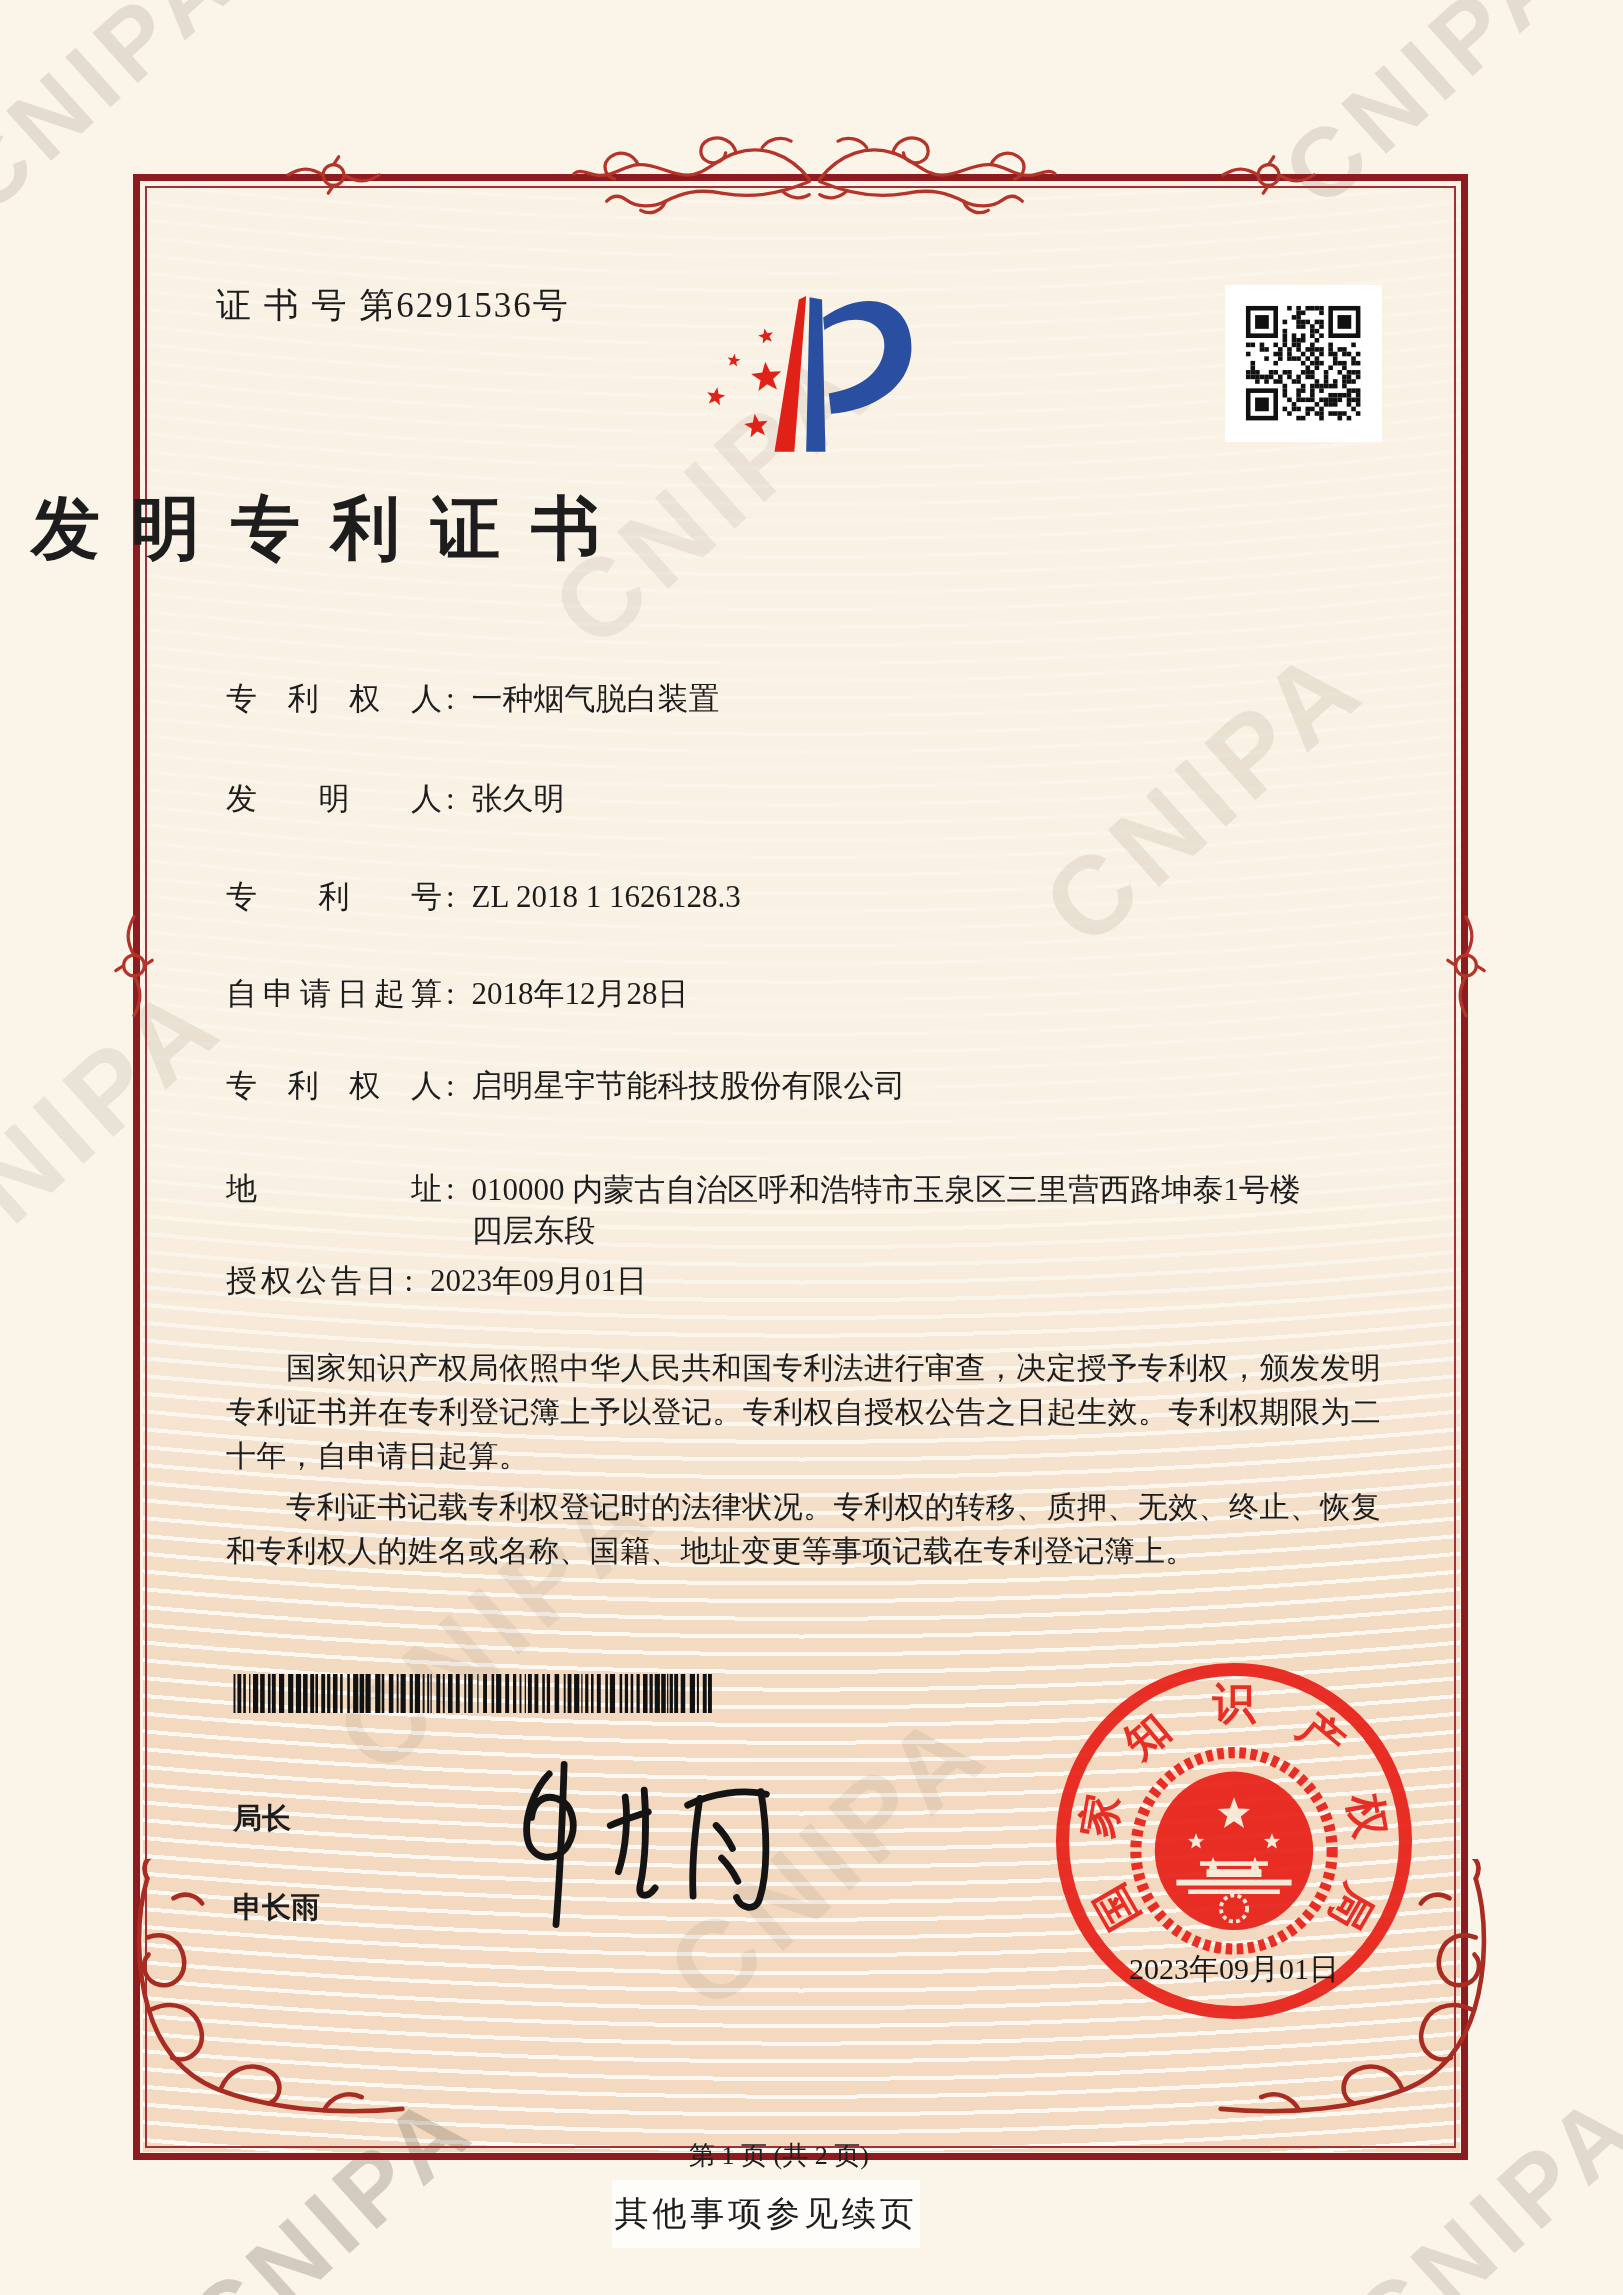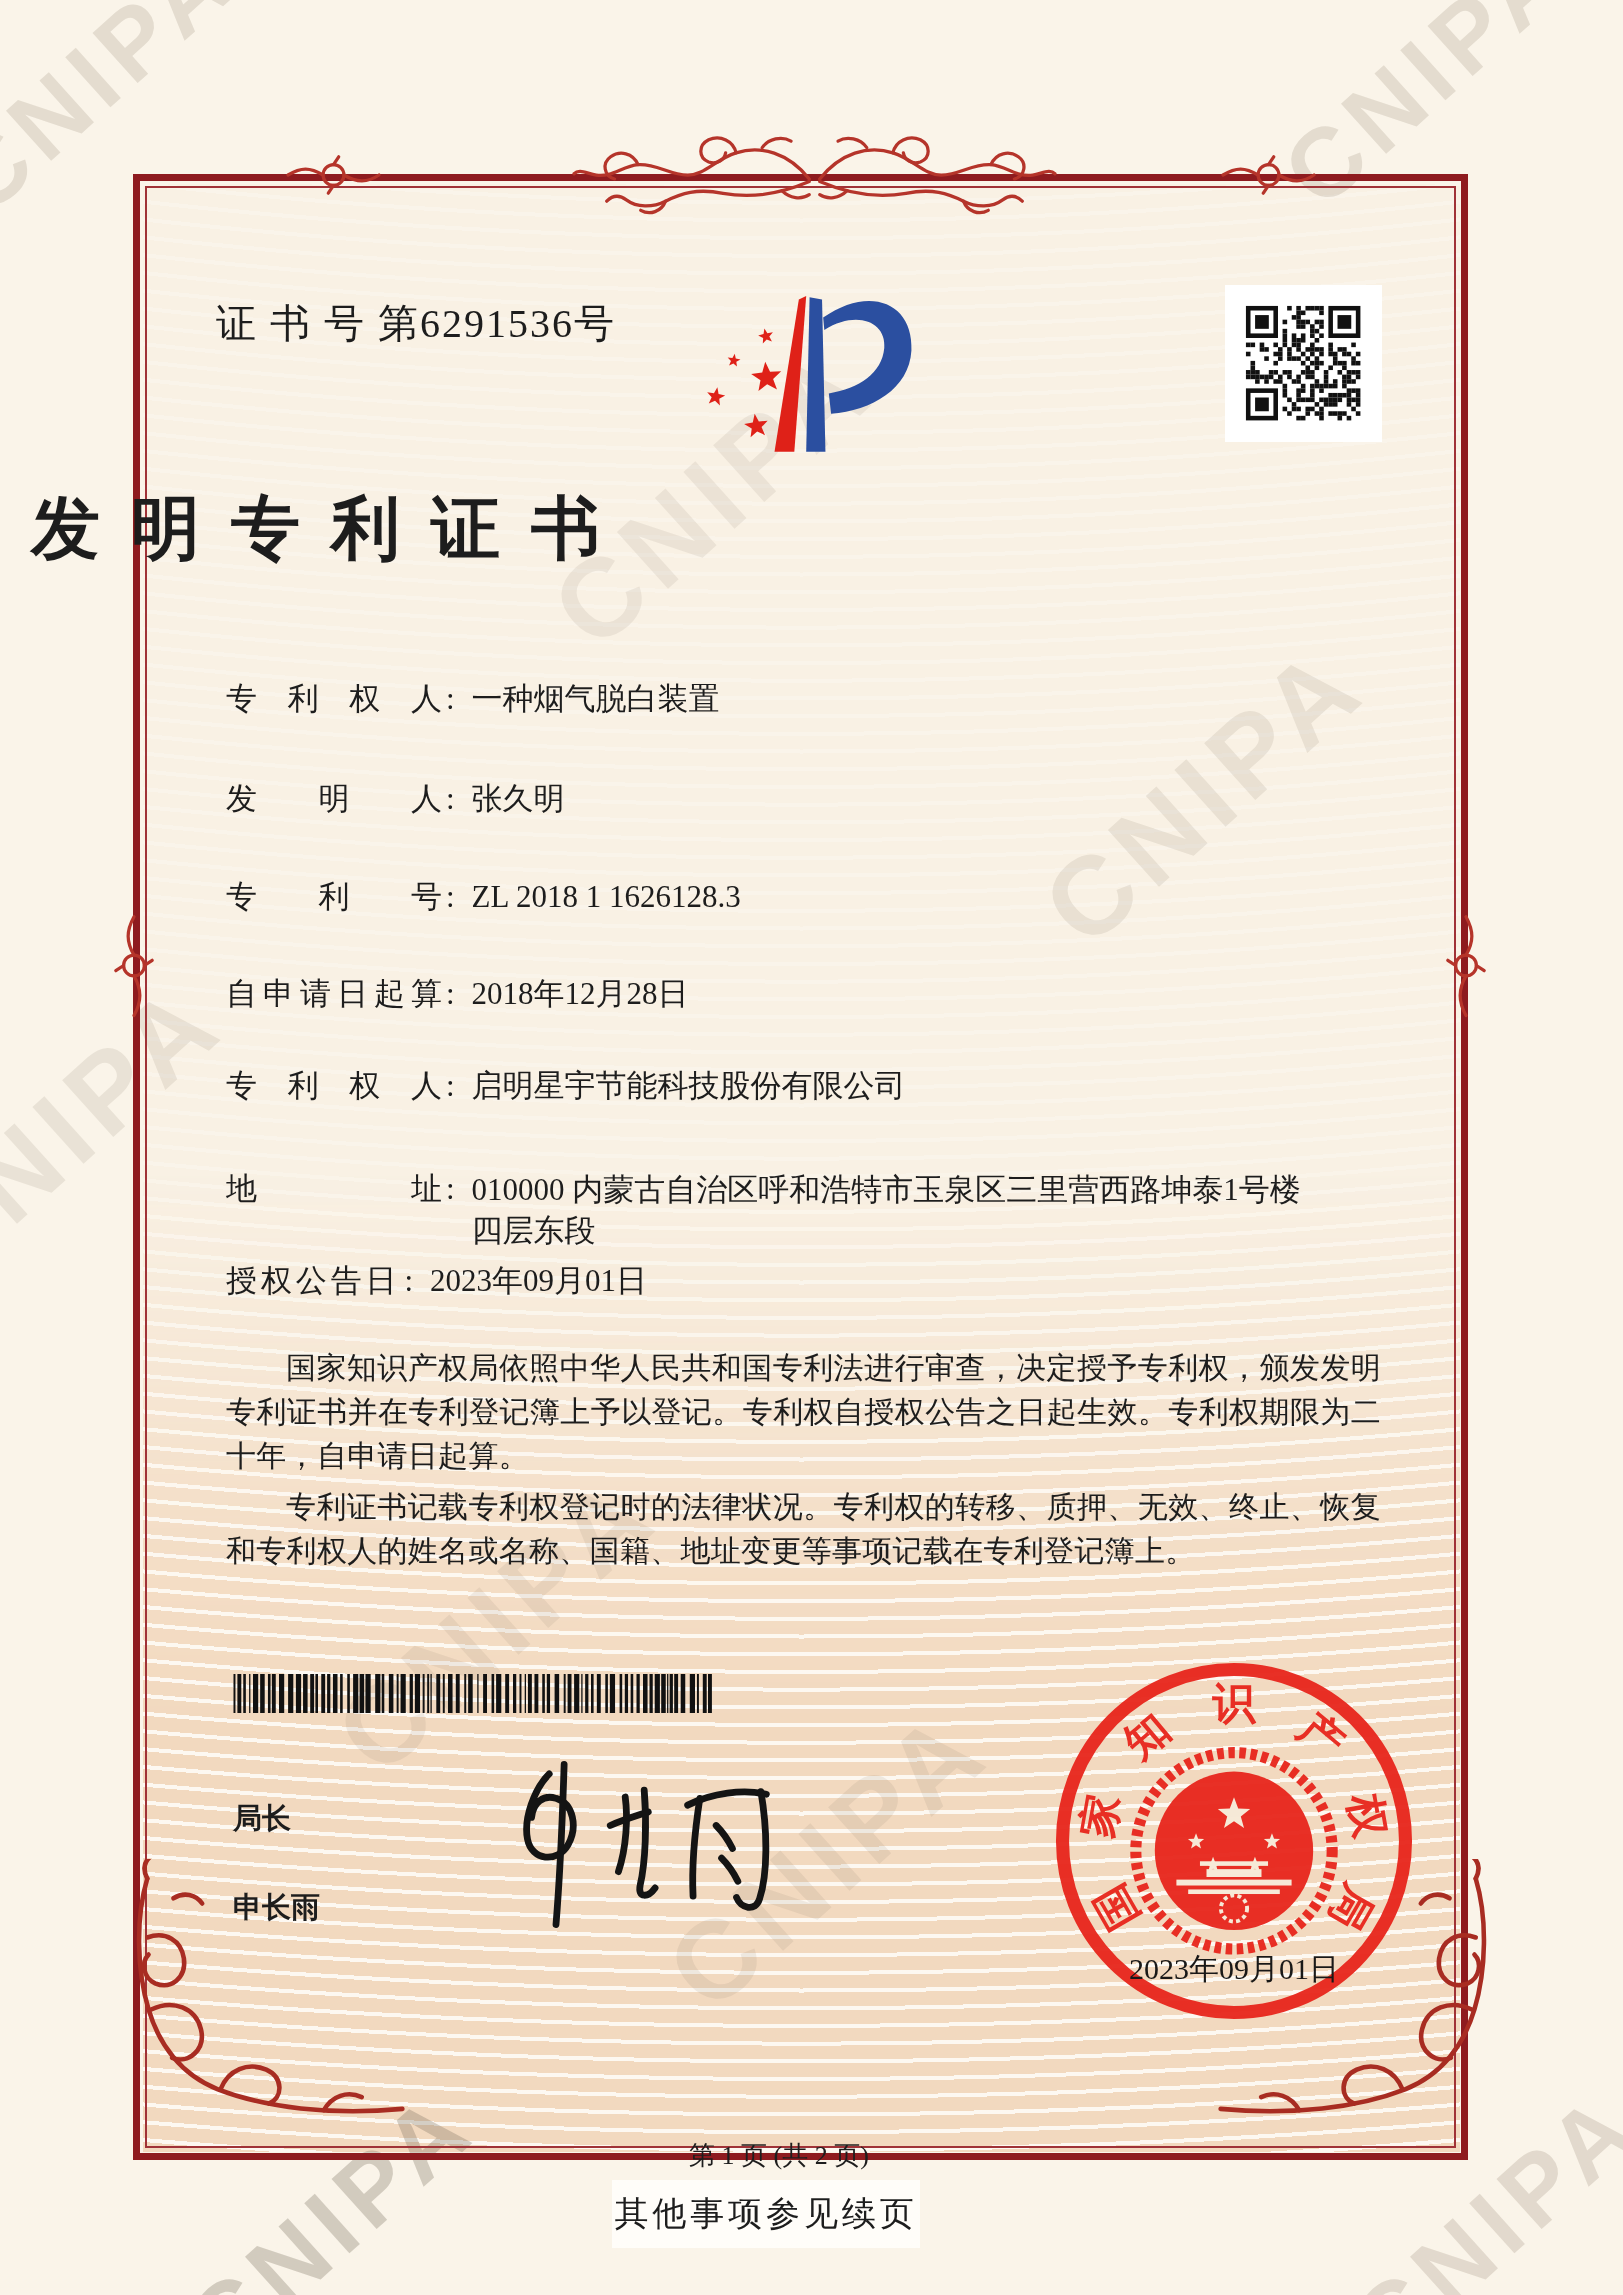--- a/index.html
+++ b/index.html
@@ -33,21 +33,21 @@
   .frame{
     position:absolute;left:133px;top:174px;width:1335px;height:1986px;
     border:7.2px solid #8e1b1f;box-sizing:border-box;z-index:2;pointer-events:none;
   }
   .frame::after{
     content:'';position:absolute;inset:5.2px;border:2px solid #a03237;
   }
   .orn{position:absolute;z-index:3;pointer-events:none;}
   .orn svg{display:block;}
   
-  .cert-no{left:216px;top:296px;font-size:40px;letter-spacing:2px;z-index:4;text-align:right;}
+  .cert-no{left:216px;top:282px;font-size:35px;letter-spacing:2px;z-index:4;text-align:right;}
   .logo{left:677px;top:261px;width:255px;height:198px;z-index:4;}
   .qr{left:1225px;top:285px;width:157px;height:157px;background:#fff;z-index:4;}
   .title{
     left:0;top:483px;width:1386px;text-align:left;
     font-size:69px;font-weight:bold;letter-spacing:31px;text-indent:31px;z-index:4;
   }
   
   .frow{position:absolute;left:226px;width:1172px;font-size:31px;line-height:39px;z-index:4;}
   .flabel{display:inline-block;width:216px;text-align:justify;text-align-last:justify;vertical-align:top;}
   .fcolon{display:inline-block;margin:0 17px 0 3.9px;vertical-align:top;}

